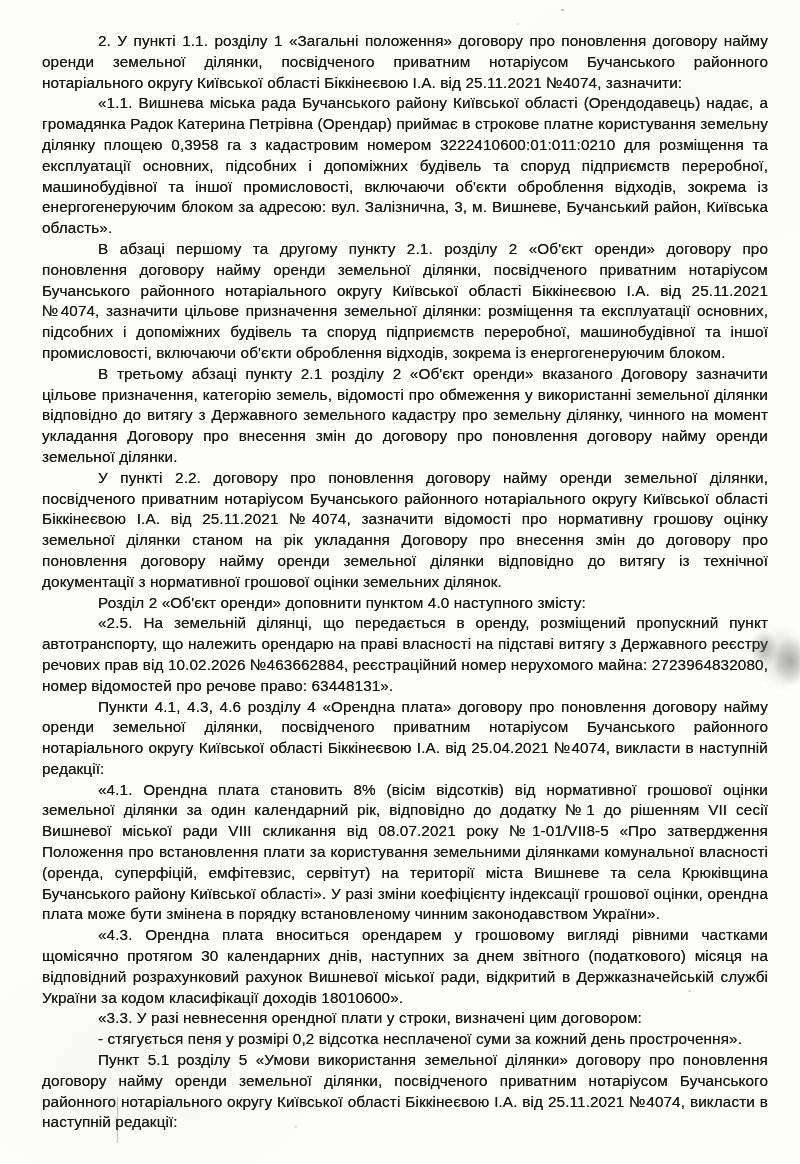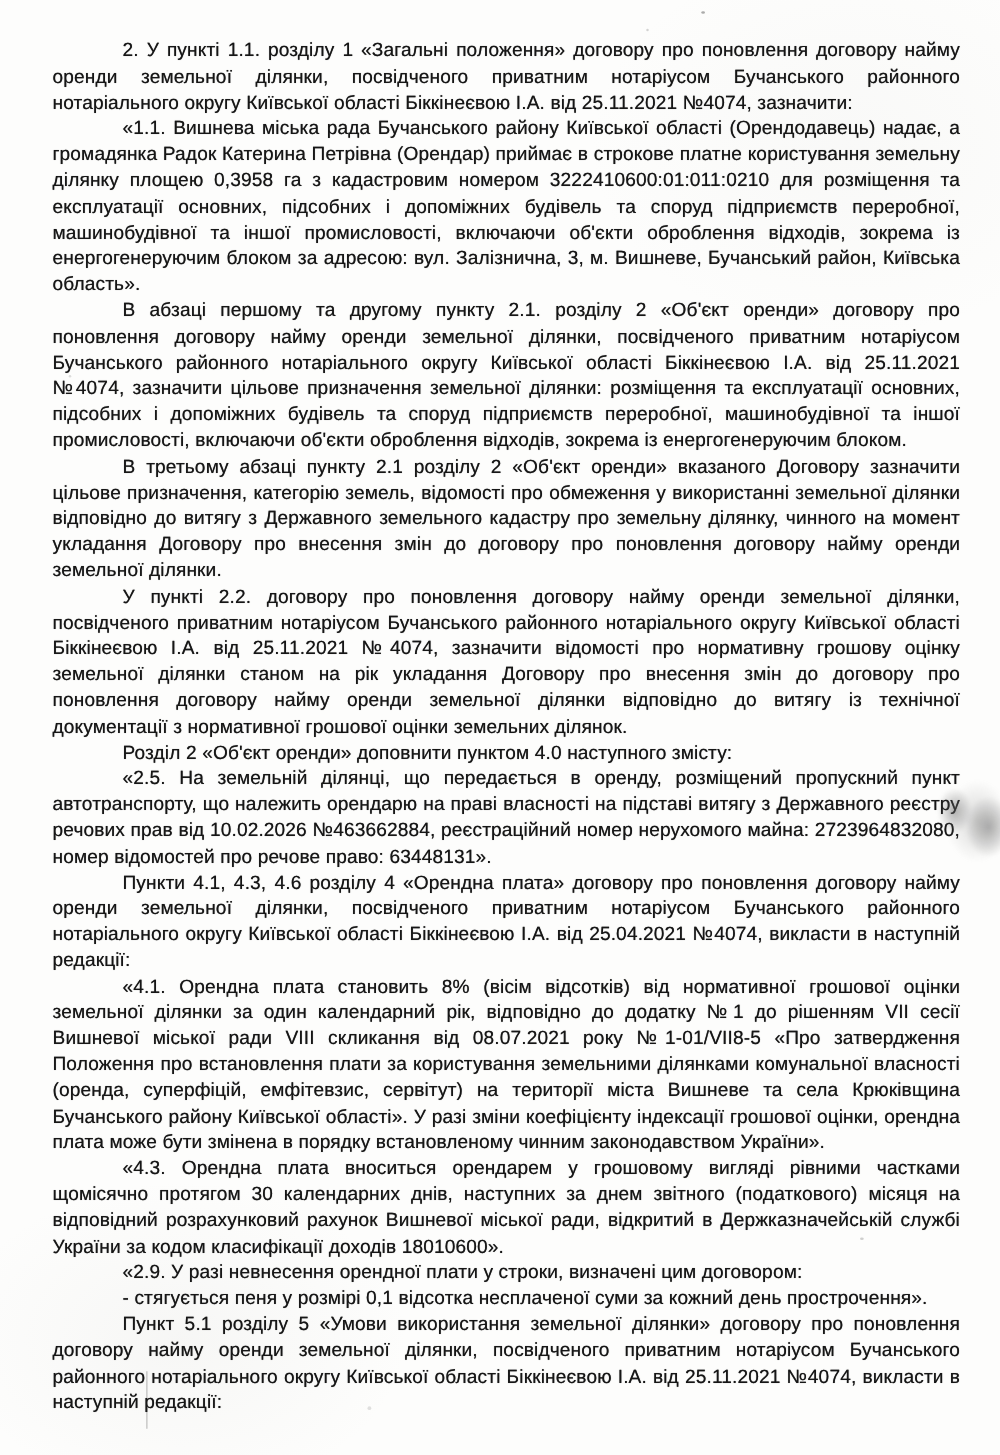--- a/index.html
+++ b/index.html
@@ -77,22 +77,22 @@
     <p>2. У пункті 1.1. розділу 1 «Загальні положення» договору про поновлення договору найму оренди земельної ділянки, посвідченого приватним нотаріусом Бучанського районного нотаріального округу Київської області Біккінеєвою І.А. від 25.11.2021 №4074, зазначити:</p>
     <p>«1.1. Вишнева міська рада Бучанського району Київської області (Орендодавець) надає, а громадянка Радок Катерина Петрівна (Орендар) приймає в строкове платне користування земельну ділянку площею 0,3958 га з кадастровим номером 3222410600:01:011:0210 для розміщення та експлуатації основних, підсобних і допоміжних будівель та споруд підприємств переробної, машинобудівної та іншої промисловості, включаючи об'єкти оброблення відходів, зокрема із енергогенеруючим блоком за адресою: вул. Залізнична, 3, м. Вишневе, Бучанський район, Київська область».</p>
     <p>В абзаці першому та другому пункту 2.1. розділу 2 «Об'єкт оренди» договору про поновлення договору найму оренди земельної ділянки, посвідченого приватним нотаріусом Бучанського районного нотаріального округу Київської області Біккінеєвою І.А. від 25.11.2021 №4074, зазначити цільове призначення земельної ділянки: розміщення та експлуатації основних, підсобних і допоміжних будівель та споруд підприємств переробної, машинобудівної та іншої промисловості, включаючи об'єкти оброблення відходів, зокрема із енергогенеруючим блоком.</p>
     <p>В третьому абзаці пункту 2.1 розділу 2 «Об'єкт оренди» вказаного Договору зазначити цільове призначення, категорію земель, відомості про обмеження у використанні земельної ділянки відповідно до витягу з Державного земельного кадастру про земельну ділянку, чинного на момент укладання Договору про внесення змін до договору про поновлення договору найму оренди земельної ділянки.</p>
     <p>У пункті 2.2. договору про поновлення договору найму оренди земельної ділянки, посвідченого приватним нотаріусом Бучанського районного нотаріального округу Київської області Біккінеєвою І.А. від 25.11.2021 №4074, зазначити відомості про нормативну грошову оцінку земельної ділянки станом на рік укладання Договору про внесення змін до договору про поновлення договору найму оренди земельної ділянки відповідно до витягу із технічної документації з нормативної грошової оцінки земельних ділянок.</p>
     <p>Розділ 2 «Об'єкт оренди» доповнити пунктом 4.0 наступного змісту:</p>
     <p>«2.5. На земельній ділянці, що передається в оренду, розміщений пропускний пункт автотранспорту, що належить орендарю на праві власності на підставі витягу з Державного реєстру речових прав від 10.02.2026 №463662884, реєстраційний номер нерухомого майна: 2723964832080, номер відомостей про речове право: 63448131».</p>
     <p>Пункти 4.1, 4.3, 4.6 розділу 4 «Орендна плата» договору про поновлення договору найму оренди земельної ділянки, посвідченого приватним нотаріусом Бучанського районного нотаріального округу Київської області Біккінеєвою І.А. від 25.04.2021 №4074, викласти в наступній редакції:</p>
     <p>«4.1. Орендна плата становить 8% (вісім відсотків) від нормативної грошової оцінки земельної ділянки за один календарний рік, відповідно до додатку №1 до рішенням VII сесії Вишневої міської ради VIII скликання від 08.07.2021 року №1-01/VII8-5 «Про затвердження Положення про встановлення плати за користування земельними ділянками комунальної власності (оренда, суперфіцій, емфітевзис, сервітут) на території міста Вишневе та села Крюківщина Бучанського району Київської області». У разі зміни коефіцієнту індексації грошової оцінки, орендна плата може бути змінена в порядку встановленому чинним законодавством України».</p>
     <p>«4.3. Орендна плата вноситься орендарем у грошовому вигляді рівними частками щомісячно протягом 30 календарних днів, наступних за днем звітного (податкового) місяця на відповідний розрахунковий рахунок Вишневої міської ради, відкритий в Держказначейській службі України за кодом класифікації доходів 18010600».</p>
-    <p>«2.9. У разі невнесення орендної плати у строки, визначені цим договором:</p>
-    <p>- стягується пеня у розмірі 0,1 відсотка несплаченої суми за кожний день прострочення».</p>
+    <p>«3.3. У разі невнесення орендної плати у строки, визначені цим договором:</p>
+    <p>- стягується пеня у розмірі 0,2 відсотка несплаченої суми за кожний день прострочення».</p>
     <p>Пункт 5.1 розділу 5 «Умови використання земельної ділянки» договору про поновлення договору найму оренди земельної ділянки, посвідченого приватним нотаріусом Бучанського районного нотаріального округу Київської області Біккінеєвою І.А. від 25.11.2021 №4074, викласти в наступній редакції:</p>
   </div>
 
   <div class="smudge"></div>
   <div class="scanline"></div>
   <div class="speck s1"></div>
   <div class="speck s2"></div>
   <div class="speck s3"></div>
   <div class="speck s4"></div>
   <div class="speck s5"></div>

